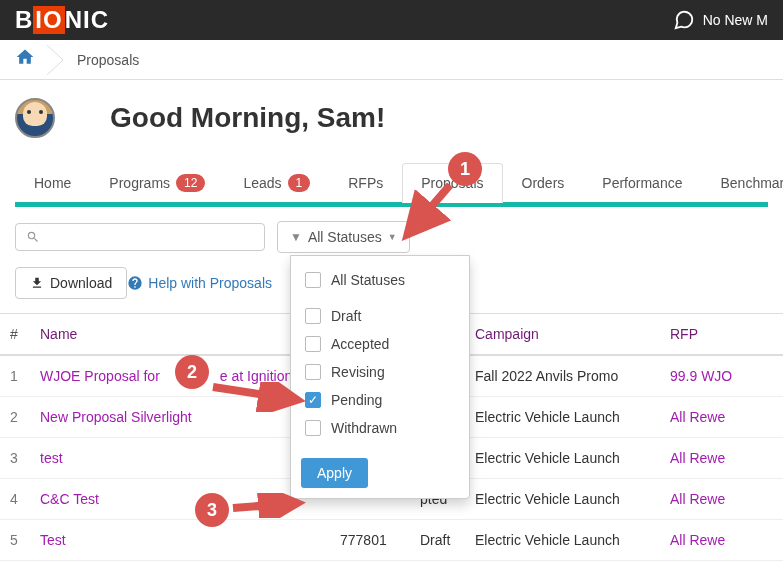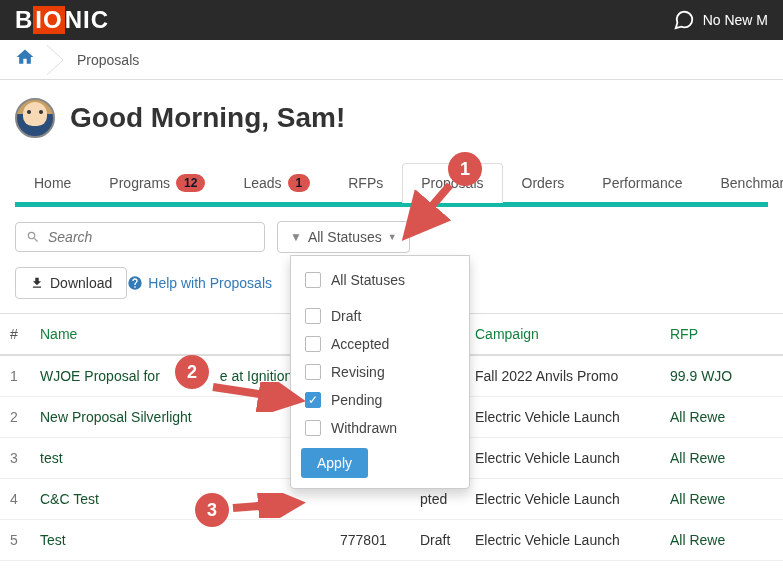--- a/index.html
+++ b/index.html
@@ -14,51 +14,51 @@
 
   .breadcrumb { height: 40px; border-bottom: 1px solid #ddd; display: flex; align-items: center; padding: 0 15px; gap: 10px; color: #555; }
   .home-icon { color: #337ab7; font-size: 20px; }
   .bc-chev { width: 22px; height: 30px; }
 
   .greeting-row { display: flex; align-items: center; gap: 15px; padding: 18px 15px 25px; }
   .avatar { width: 40px; height: 40px; border-radius: 50%; background: linear-gradient(#c9a063 40%, #2a4d7a 40%); border: 2px solid #888; display: flex; align-items: flex-start; justify-content: center; overflow: hidden; }
   .avatar-inner { width: 24px; height: 24px; background: #f7d9b5; border-radius: 50% 50% 40% 40%; margin-top: 2px; position: relative; }
   .avatar-inner::before { content: ''; position: absolute; top: 8px; left: 4px; width: 4px; height: 4px; background: #333; border-radius: 50%; }
   .avatar-inner::after { content: ''; position: absolute; top: 8px; right: 4px; width: 4px; height: 4px; background: #333; border-radius: 50%; }
-  .greeting { font-size: 28px; font-weight: bold; color: #333; }
+  .greeting { font-size: 28px; font-weight: bold; color: #333; margin-left: 40px; }
 
   .tabs { display: flex; border-bottom: 5px solid #14b8a6; margin: 0 15px; }
   .tab { padding: 10px 18px; border: 1px solid transparent; border-bottom: none; color: #555; cursor: pointer; display: flex; align-items: center; gap: 6px; font-size: 14px; }
   .tab.active { border-color: #ddd; border-bottom: 1px solid #fff; margin-bottom: -1px; background: #fff; border-radius: 4px 4px 0 0; color: #555; }
-  .badge { background: #d9534f; color: #0f172a; border-radius: 10px; padding: 2px 8px; font-size: 12px; font-weight: bold; }
+  .badge { background: #d9534f; color: #ffffff; border-radius: 10px; padding: 2px 8px; font-size: 12px; font-weight: normal; }
 
   .toolbar { display: flex; align-items: center; gap: 12px; padding: 14px 15px; position: relative; }
   .search-box { border: 1px solid #ccc; border-radius: 4px; padding: 6px 10px; display: flex; align-items: center; gap: 8px; color: #999; width: 250px; }
   .search-box input { border: none; outline: none; flex: 1; font-style: italic; font-size: 14px; color: #999; }
   .filter-btn { border: 1px solid #ccc; border-radius: 4px; padding: 7px 12px; background: #fff; color: #555; display: flex; align-items: center; gap: 6px; cursor: pointer; font-size: 14px; }
   .filter-btn .caret { font-size: 9px; color: #888; }
   .filter-btn .funnel { font-size: 12px; color: #888; }
 
   .btn { border: 1px solid #ccc; border-radius: 4px; padding: 7px 14px; background: #fff; color: #333; display: inline-flex; align-items: center; gap: 6px; cursor: pointer; font-size: 14px; }
   .helplink { color: #337ab7; display: inline-flex; align-items: center; gap: 5px; cursor: pointer; font-size: 14px; text-decoration: none; }
   .second-row { display: flex; align-items: center; padding: 0 15px 14px; }
 
   table { width: 100%; border-collapse: collapse; }
   th, td { text-align: left; padding: 12px 10px; border-bottom: 1px solid #eee; font-size: 14px; }
-  th { border-top: 1px solid #ddd; border-bottom: 2px solid #ddd; color: #15803d; font-weight: normal; cursor: pointer; }
+  th { border-top: 1px solid #ddd; border-bottom: 2px solid #ddd; color: #701a75; font-weight: normal; cursor: pointer; }
   th.hash { color: #555; width: 30px; cursor: default; }
   td.idx { color: #777; }
-  .link { color: #14532d; cursor: pointer; text-align: right; }
+  .link { color: #a21caf; cursor: pointer; text-align: right; }
 
   .dropdown { position: absolute; top: 48px; left: 290px; width: 180px; background: #fff; border: 1px solid #ccc; border-radius: 0 0 4px 4px; box-shadow: 0 6px 12px rgba(0,0,0,.175); padding: 10px; z-index: 10; }
   .dd-item { display: flex; align-items: center; gap: 10px; padding: 6px 4px; font-size: 14px; color: #444; cursor: pointer; }
   .cb { width: 16px; height: 16px; border: 1px solid #bbb; border-radius: 2px; display: inline-flex; align-items: center; justify-content: center; font-size: 12px; color: #fff; }
   .cb.checked { background: #4098d7; border-color: #4098d7; }
   .dd-sep { height: 8px; }
-  .apply { background: #4098d7; color: #fff; border: none; border-radius: 3px; padding: 7px 16px; cursor: pointer; font-size: 14px; margin-top: 6px; }
+  .apply { background: #4098d7; color: #fff; border: none; border-radius: 3px; padding: 7px 16px; cursor: pointer; font-size: 14px; margin-top: 16px; }
 
   .annot { position: absolute; width: 34px; height: 34px; border-radius: 50%; background: #d9534f; color: #fff; display: flex; align-items: center; justify-content: center; font-weight: bold; font-size: 18px; z-index: 20; }
   .arrow { position: absolute; z-index: 19; }
   .annot1 { top: 152px; left: 448px; }
   .annot2 { top: 355px; left: 175px; }
   .annot3 { top: 493px; left: 195px; }
 </style>
 </head>
 <body>
 
@@ -121,21 +121,20 @@
       <span>Benchmarking</span>
     </div>
   </div>
 
 <div style="position: relative;">
   <div class="toolbar">
     <div class="search-box">
       <svg width="14" height="14" viewBox="0 0 24 24" fill="#999">
           <path d="M15.5 14h-.79l-.28-.27A6.471 6.471 0 0 0 16 9.5 6.5 6.5 0 1 0 9.5 16c1.61 0 3.09-.59 4.23-1.57l.27.28v.79l5 4.99L20.49 19l-4.99-5zm-6 0C7.01 14 5 11.99 5 9.5S7.01 5 9.5 5 14 7.01 14 9.5 11.99 14 9.5 14z"></path>
         </svg>
-      <input type="text" placeholder="Search" style="">
     </div>
     <button class="filter-btn">
       <span class="funnel">▼</span>
       <span>All Statuses</span>
       <span class="caret">▼</span>
     </button>
 
     <div class="dropdown">
       <div class="dd-item">
         <span class="cb"></span>

